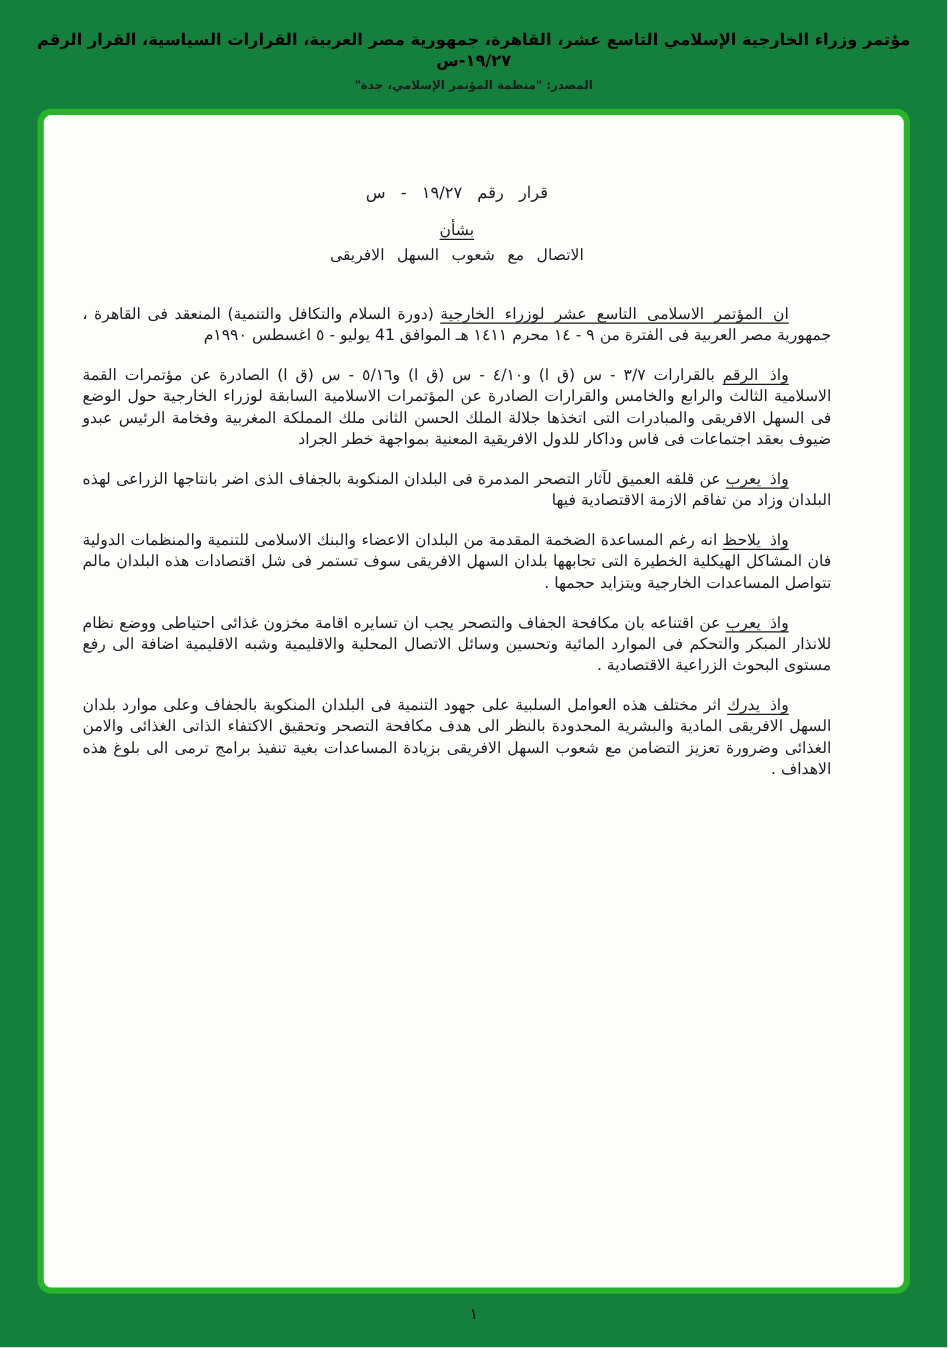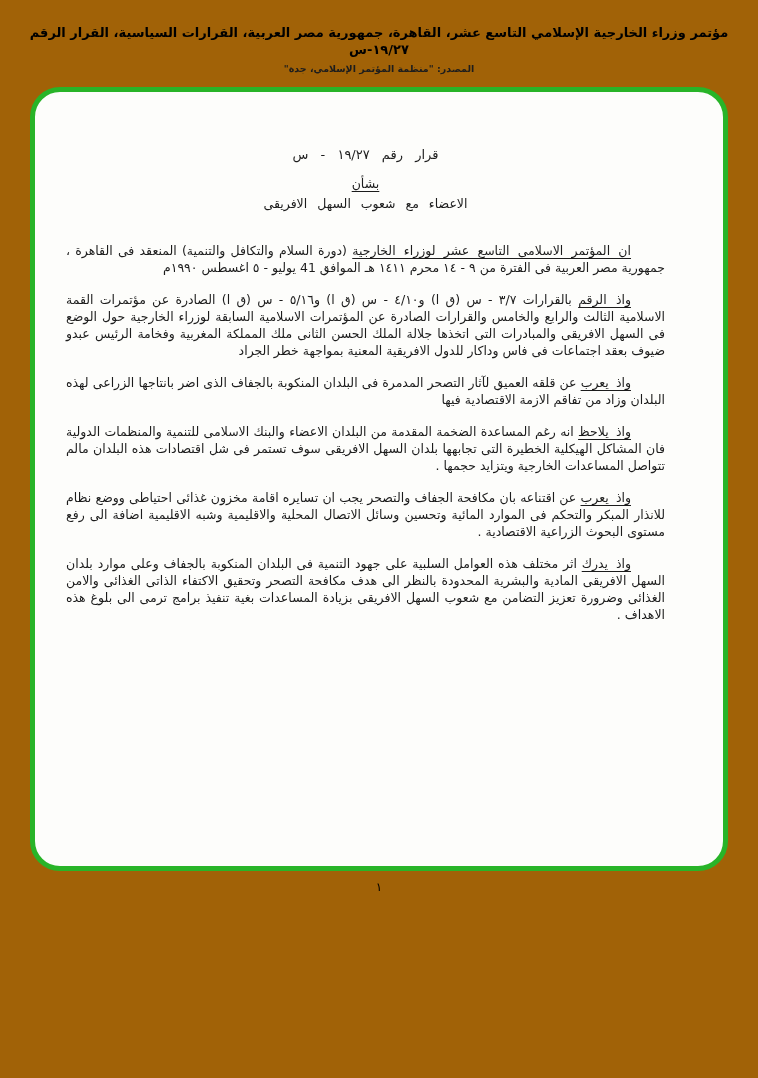--- a/index.html
+++ b/index.html
@@ -7,21 +7,21 @@
   body {
     width: 758px;
     height: 1078px;
     font-family: "DejaVu Sans", sans-serif;
     color: #000;
   }
   .page {
     position: relative;
     width: 758px;
     height: 1078px;
-    background: #a16207;
+    background: #15803d;
     overflow: hidden;
   }
   .top-header {
     direction: rtl;
     text-align: center;
     font-weight: bold;
     font-size: 13px;
     line-height: 17px;
     margin-top: 24px;
     padding: 0 10px;
@@ -30,24 +30,24 @@
   .source-line {
     direction: rtl;
     text-align: center;
     font-weight: bold;
     font-size: 9.5px;
     margin-top: 5px;
     color: #1d1d1d;
   }
   .green-frame {
     width: 698px;
-    height: 784px;
+    height: 948px;
     margin: 13px auto 0 auto;
     border: 5px solid #28b428;
-    border-radius: 30px;
+    border-radius: 11px;
     background: #fdfdfb;
     padding: 46px 58px 28px 31px;
   }
   .doc-body {
     direction: rtl;
     font-size: 12.5px;
     line-height: 17px;
     letter-spacing: 0.4px;
     color: #1c1c1c;
     text-align: justify;
@@ -98,21 +98,21 @@
   <div class="top-header" dir="rtl">مؤتمر وزراء الخارجية الإسلامي التاسع عشر، القاهرة، جمهورية مصر العربية، القرارات السياسية، القرار الرقم ١٩/٢٧-س</div>
 
   <div class="source-line" dir="rtl">المصدر:  "منظمة المؤتمر الإسلامي، جدة"</div>
 
   <div class="green-frame">
     <div class="doc-body" dir="rtl">
 
       <div class="title-block">
         <div class="doc-title">قرار رقم ١٩/٢٧ - س</div>
         <div class="doc-subtitle">بشأن</div>
-        <div class="doc-subject">الاعضاء مع شعوب السهل الافريقى</div>
+        <div class="doc-subject">الاتصال مع شعوب السهل الافريقى</div>
       </div>
 
       <p class="para">
         <span class="lead">ان المؤتمر الاسلامى التاسع عشر لوزراء الخارجية</span>
         <span>(دورة السلام والتكافل والتنمية) المنعقد فى القاهرة ، جمهورية مصر العربية فى الفترة من ٩ - ١٤ محرم ١٤١١ هـ الموافق 41 يوليو - ٥ اغسطس ١٩٩٠م</span>
       </p>
 
       <p class="para">
         <span class="lead">واذ الرقم</span>
         <span>بالقرارات ٣/٧ - س (ق ا) و٤/١٠ - س (ق ا) و٥/١٦ - س (ق ا) الصادرة عن مؤتمرات القمة الاسلامية الثالث والرابع والخامس والقرارات الصادرة عن المؤتمرات الاسلامية السابقة لوزراء الخارجية حول الوضع فى السهل الافريقى والمبادرات التى اتخذها جلالة الملك الحسن الثانى ملك المملكة المغربية وفخامة الرئيس عبدو ضيوف بعقد اجتماعات فى فاس وداكار للدول الافريقية المعنية بمواجهة خطر الجراد</span>

